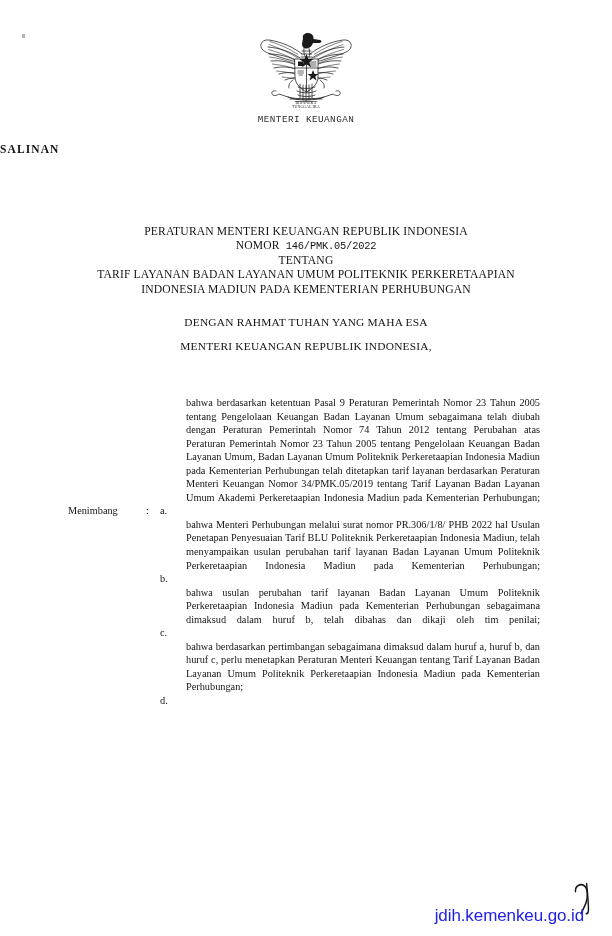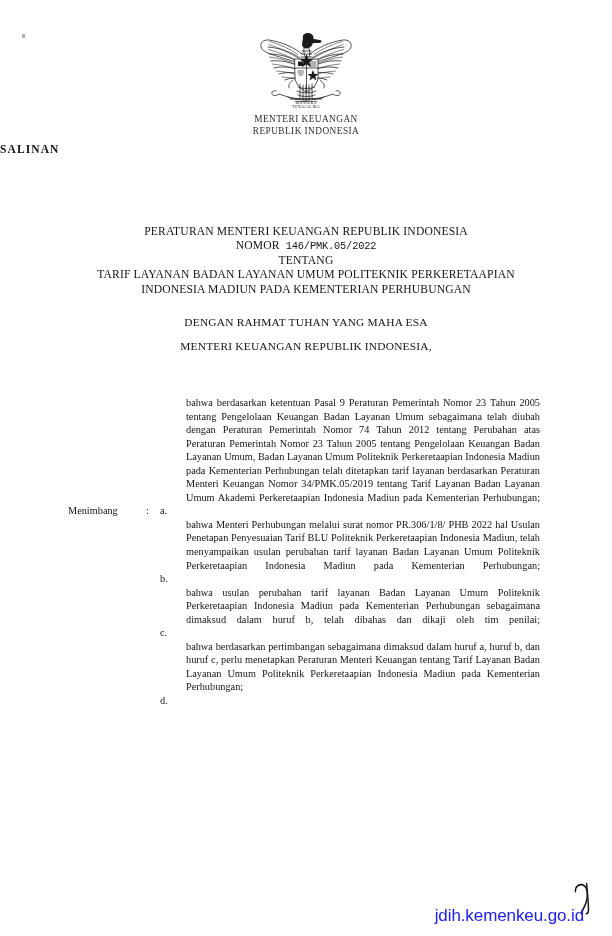--- a/index.html
+++ b/index.html
@@ -41,21 +41,21 @@
     width: 104px;
     height: 84px;
   }
 
   
   .hdr-sans {
     position: absolute;
     left: 0;
     width: 612px;
     text-align: center;
-    font-family: Liberation Serif, serif;
+    font-family: Liberation Mono, monospace;
     font-size: 9.3px;
     letter-spacing: .45px;
     color: #2e2e2e;
   }
   .hdr-line1 { top: 114px; }
   .hdr-line2 { top: 126px; }
   .salinan {
     position: absolute;
     left: 0;
     top: 143px;
@@ -234,21 +234,20 @@
         <path d="M68 138 C82 146 126 146 140 138"></path>
         <path d="M72 142 L136 142"></path>
         <path d="M82 147 L126 147" stroke-width="1.1"></path>
       </g>
       <text x="104" y="152" text-anchor="middle" font-family="Liberation Serif, serif" font-size="7.5" fill="#1b1b1b" letter-spacing="0.4">BHINNEKA</text>
       <text x="104" y="160" text-anchor="middle" font-family="Liberation Serif, serif" font-size="7.5" fill="#1b1b1b" letter-spacing="0.4">TUNGGAL IKA</text>
     </svg>
   </div>
 
   <div class="hdr-sans hdr-line1">MENTERI KEUANGAN</div>
-  <div class="hdr-sans hdr-line2">REPUBLIK INDONESIA</div>
   <div class="salinan">SALINAN</div>
 
   <div class="title-block">
     <div>PERATURAN MENTERI KEUANGAN REPUBLIK INDONESIA</div>
     <div class="nomor-line"><span>NOMOR</span>&nbsp;&nbsp;<span class="nomor-val">146/PMK.05/2022</span></div>
     <div>TENTANG</div>
     <div>TARIF LAYANAN BADAN LAYANAN UMUM POLITEKNIK PERKERETAAPIAN</div>
     <div>INDONESIA MADIUN PADA KEMENTERIAN PERHUBUNGAN</div>
   </div>
 

